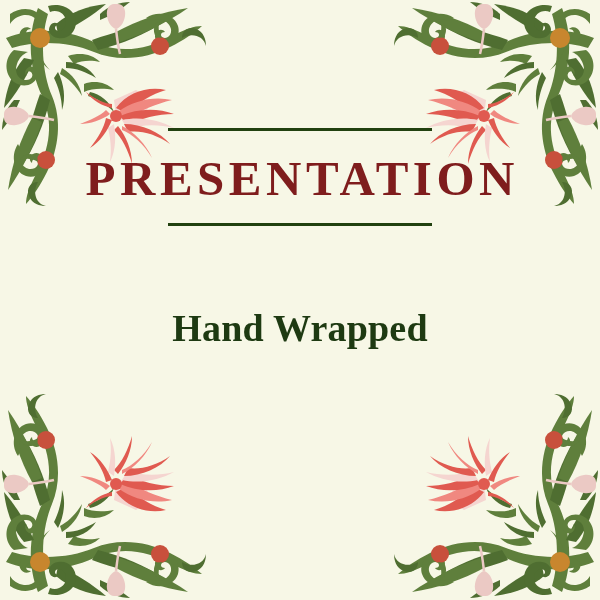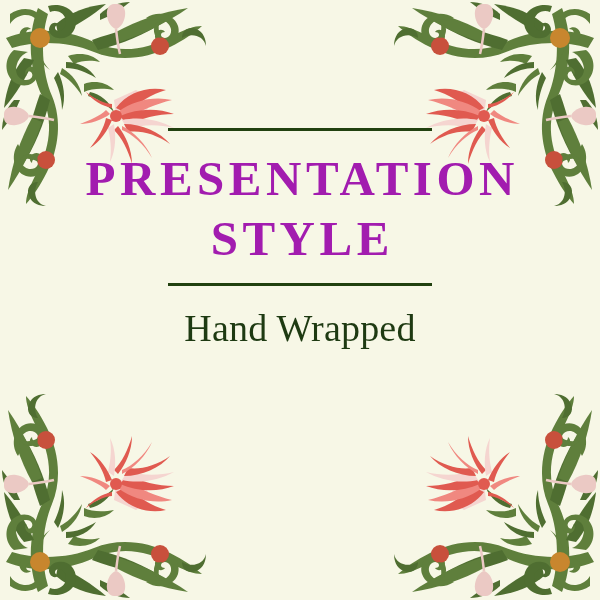--- a/index.html
+++ b/index.html
@@ -44,39 +44,39 @@
   .rule {
     width: 264px;
     height: 3px;
     margin: 0 auto;
     background: #21410f;
   }
   .rule-top { margin-bottom: 18px; }
   .rule-bottom { margin-top: 14px; }
 
   .title {
-    color: #a21caf;
+    color: #7f1d1d;
     font-size: 49px;
     line-height: 60px;
     font-weight: 700;
     letter-spacing: 4.5px;
     text-indent: 4.5px;
     white-space: nowrap;
   }
 
   .subtitle {
     position: absolute;
     left: 0;
     right: 0;
     top: 306px;
     text-align: center;
     color: #1e3a12;
     font-size: 38px;
     line-height: 45px;
-    font-weight: 400;
+    font-weight: 700;
     letter-spacing: 0.2px;
   }
 </style>
 </head>
 <body>
 
 <div id="card">
   <div id="bg" style="background: rgb(247, 247, 230);"></div>
 
   <div class="corner c-tl">
@@ -323,20 +323,19 @@
         <path d="M120 33 C121 42 122 50 124 58" stroke="#EBC9C4" stroke-width="2.5" fill="none"></path>
         <path d="M8 118 C8 113 13 110 20 111 C27 112 32 116 33 120 C32 124 27 128 20 129 C13 130 8 127 8 122 Z" fill="#EBC9C4"></path>
         <path d="M33 120 C42 121 50 122 58 124" stroke="#EBC9C4" stroke-width="2.5" fill="none"></path>
       </g>
     </svg>
   </div>
 
   <div class="center-block">
     <div class="rule rule-top"></div>
     <div class="title">PRESENTATION</div>
-    <div class="title">STYLE</div>
     <div class="rule rule-bottom"></div>
   </div>
 
   <div class="subtitle">
     <div>Hand Wrapped</div>
   </div>
 </div>
 
 </body></html>

